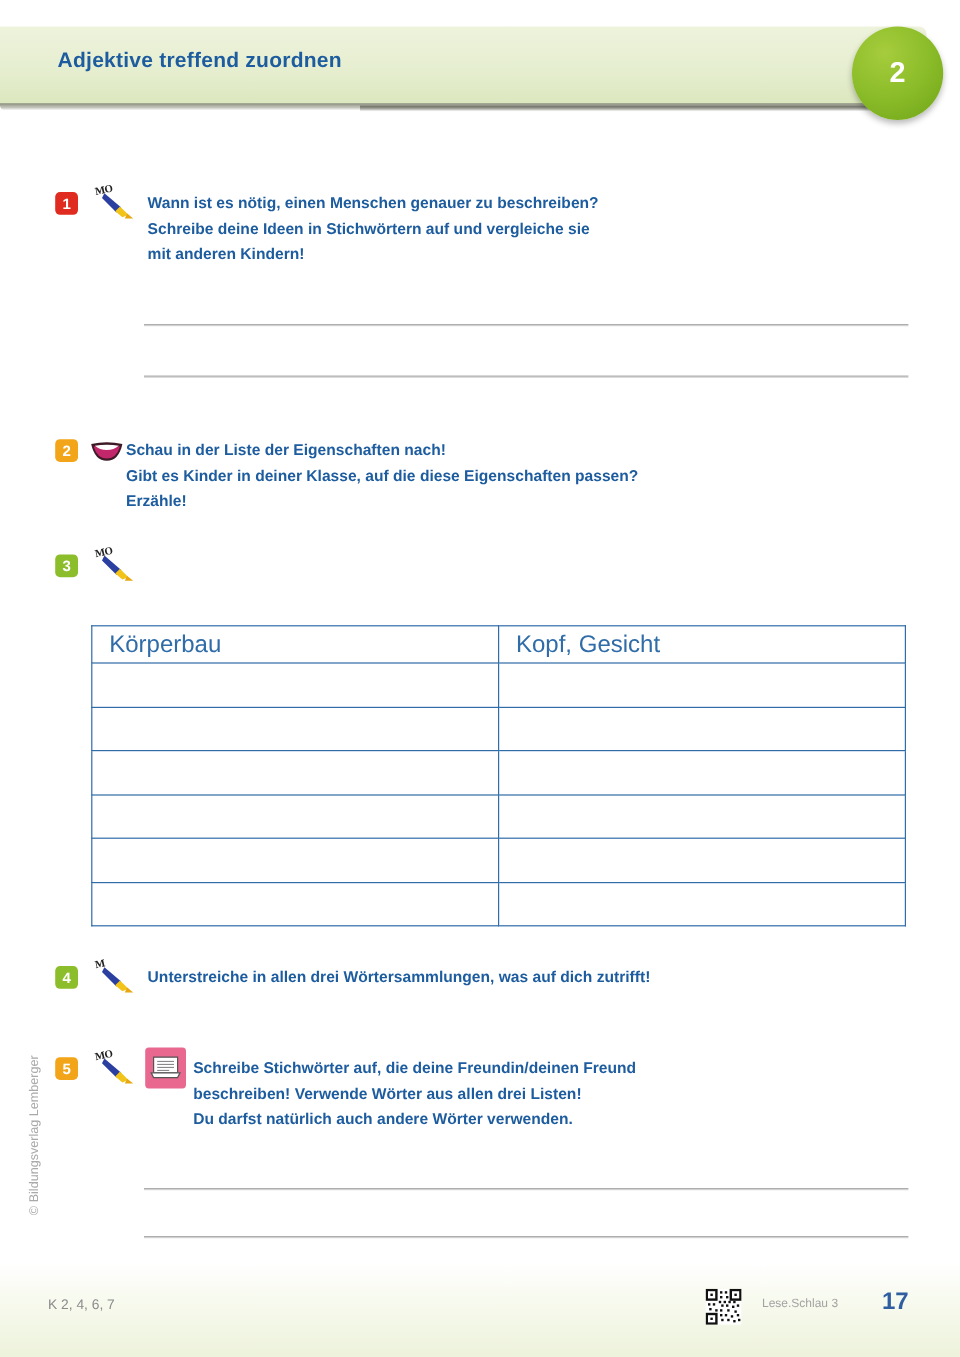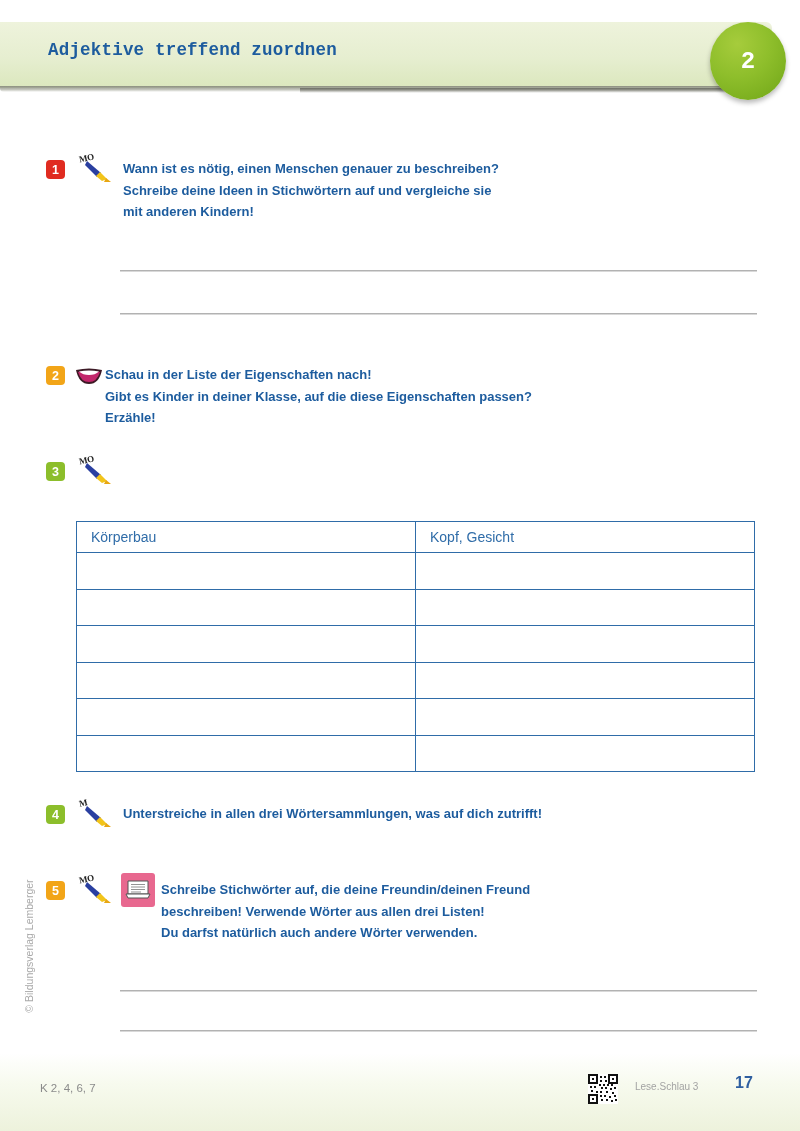--- a/index.html
+++ b/index.html
@@ -10,21 +10,21 @@
     background: #ffffff;
     font-family: "Liberation Sans", sans-serif;
     position: relative;
     overflow: hidden;
   }
 
   
   .header-wrap {
     position: absolute;
     top: 22px; left: 0;
-    width: 776px; height: 80px; font-family: Liberation Mono, monospace;
+    width: 776px; height: 80px;
   }
   .header-banner {
     position: absolute;
     top: 0; left: 0;
     width: 772px; height: 66px;
     background: linear-gradient(to bottom, #eef3dc 0%, #e6eed0 55%, #dbe7bd 100%);
     border-radius: 0 6px 6px 0;
   }
   .header-shadow {
     position: absolute;
@@ -142,21 +142,21 @@
   }
   .ws-table td {
     border: 1px solid #2f6ca8;
     height: 36.5px;
     padding: 0 0 0 14px;
     vertical-align: middle;
   }
   .ws-table tr.header-row td {
     height: 31px;
     color: #2f6ca8;
-    font-size: 14px;
+    font-size: 20px;
   }
   .ws-table td.col1 { width: 339px; }
 
   
   .copyright {
     position: absolute;
     left: -66px; top: 940px;
     width: 190px;
     transform: rotate(-90deg);
     transform-origin: center;
@@ -187,21 +187,21 @@
   .footer-brand {
     position: absolute;
     left: 635px; top: 28px;
     color: #a3a3a3;
     font-size: 10px;
   }
   .footer-page {
     position: absolute;
     left: 735px; top: 21px;
     color: #2f5fa0;
-    font-size: 16px;
+    font-size: 20px;
     font-weight: bold;
   }
 </style>
 </head>
 <body>
 
 <div class="header-wrap">
   <div class="header-banner"></div>
   <div class="header-shadow"></div>
   <div class="header-shadow2"></div>

